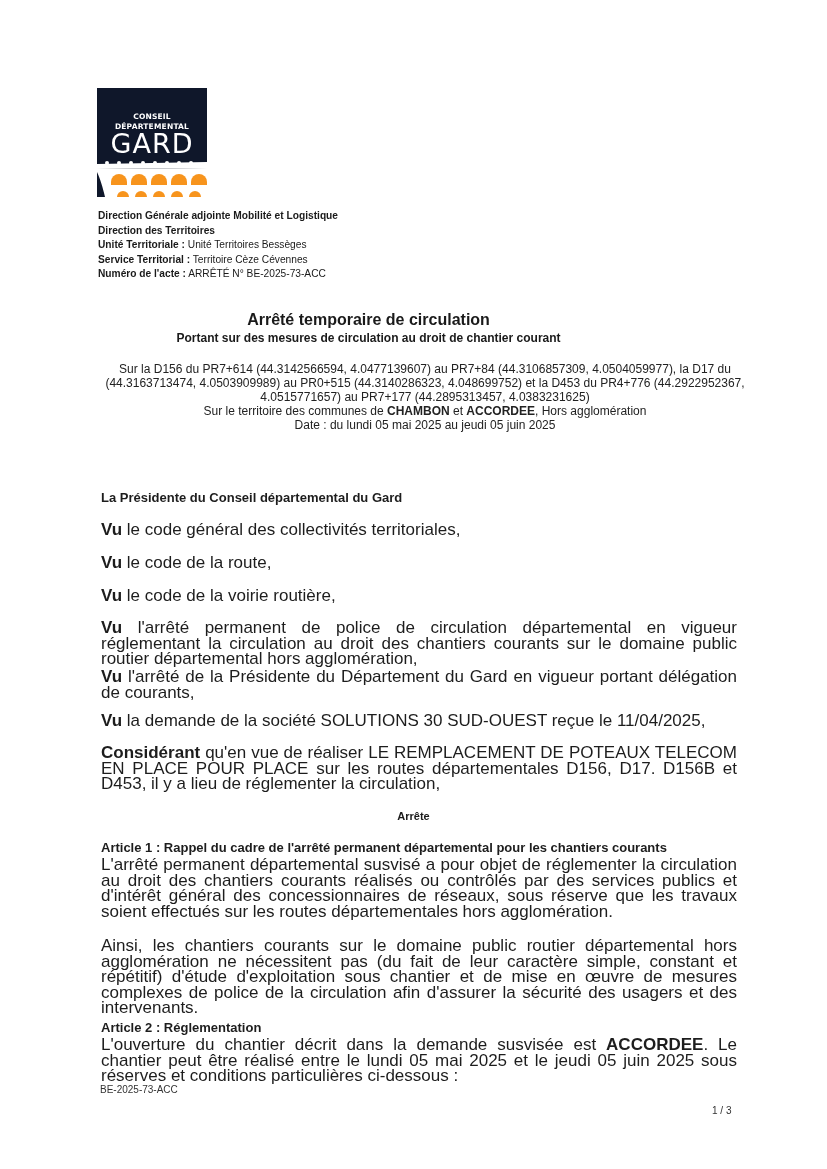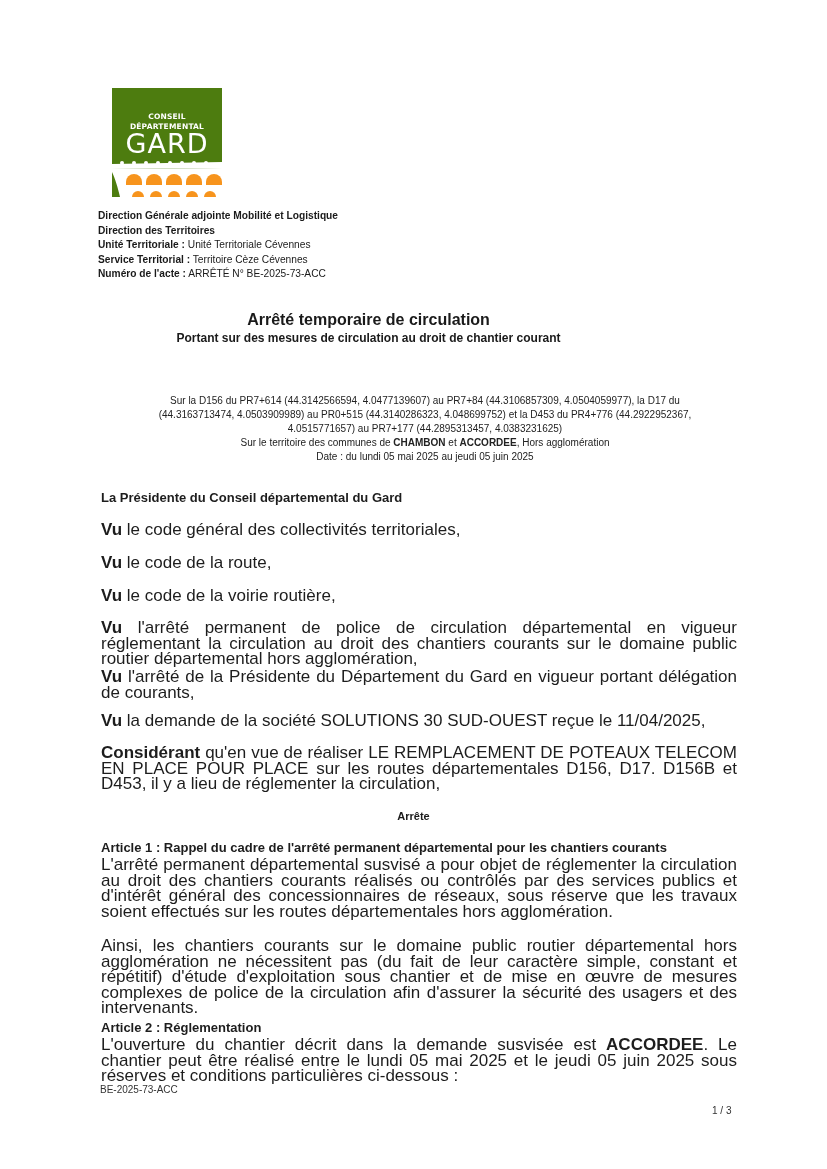--- a/index.html
+++ b/index.html
@@ -2,21 +2,21 @@
 <html><head>
   <meta charset="utf-8">
   <style>
     html, body { margin: 0; padding: 0; background: #ffffff; }
     body {
       width: 827px; height: 1169px; position: relative; overflow: hidden;
       font-family: "Liberation Sans", sans-serif; color: #1a1a1a;
     }
     .logo {
       position: absolute; left: 97px; top: 88px; width: 110px; height: 109px;
-      background: #4d7c0f; overflow: hidden; margin-left: 15px;
+      background: #0f172a; overflow: hidden;
     }
     .logo .l1, .logo .l2 {
       position: absolute; left: 0; width: 100%; text-align: center; color: #fff;
       font-family: "DejaVu Sans", sans-serif; font-weight: bold; font-size: 7.5px; letter-spacing: 0.2px;
     }
     .logo .l1 { top: 24px; }
     .logo .l2 { top: 34px; }
     .logo .l3 {
       position: absolute; left: 0; top: 40px; width: 100%; text-align: center; color: #fff;
       font-family: "DejaVu Sans", sans-serif; font-size: 27px; letter-spacing: 1px;
@@ -24,21 +24,21 @@
     .logo svg { position: absolute; left: 0; top: 72px; }
     .header-info { position: absolute; left: 98px; top: 209px; font-size: 10.2px; line-height: 14.5px; }
     .header-info b { font-weight: bold; }
     .title {
       position: absolute; left: 0; width: 737px; text-align: center; font-weight: bold;
     }
     .t1 { top: 311px; font-size: 16px; }
     .t2 { top: 331px; font-size: 12px; }
     .locblock {
       position: absolute; left: 100px; top: 362px; width: 650px; text-align: center;
-      font-size: 10px; line-height: 14px; color: #222; margin-top: 32px;
+      font-size: 12px; line-height: 14px; color: #222;
     }
     .para {
       position: absolute; left: 101px; width: 636px; font-size: 17px; line-height: 15.6px;
       text-align: justify; color: #1d1d1d;
     }
     .para b { font-weight: bold; }
     .heading { font-weight: bold; font-size: 13px; }
     .center-h { position: absolute; left: 0; width: 827px; text-align: center; font-weight: bold; font-size: 11px; }
     .footer-ref { position: absolute; left: 100px; top: 1084px; font-size: 10px; color: #333; }
     .page-num { position: absolute; left: 712px; top: 1105px; font-size: 10px; color: #333; }
@@ -74,21 +74,21 @@
       <path d="M56 37 a6 6 0 0 1 12 0z"></path>
       <path d="M74 37 a6 6 0 0 1 12 0z"></path>
       <path d="M92 37 a6 6 0 0 1 12 0z"></path>
     </g>
   </svg>
 </div>
 
 <div class="header-info">
   <div><b>Direction Générale adjointe Mobilité et Logistique</b></div>
   <div><b>Direction des Territoires</b></div>
-  <div><b>Unité Territoriale :</b><span> Unité Territoriale Cévennes</span></div>
+  <div><b>Unité Territoriale :</b><span> Unité Territoires Bessèges</span></div>
   <div><b>Service Territorial :</b><span> Territoire Cèze Cévennes</span></div>
   <div><b>Numéro de l'acte :</b><span> ARRÊTÉ N° BE-2025-73-ACC</span></div>
 </div>
 
 <div class="title t1">Arrêté temporaire de circulation</div>
 <div class="title t2">Portant sur des mesures de circulation au droit de chantier courant</div>
 
 <div class="locblock">
   <div>Sur la D156 du PR7+614 (44.3142566594, 4.0477139607) au PR7+84 (44.3106857309, 4.0504059977), la D17 du</div>
   <div>(44.3163713474, 4.0503909989) au PR0+515 (44.3140286323, 4.048699752) et la D453 du PR4+776 (44.2922952367,</div>

